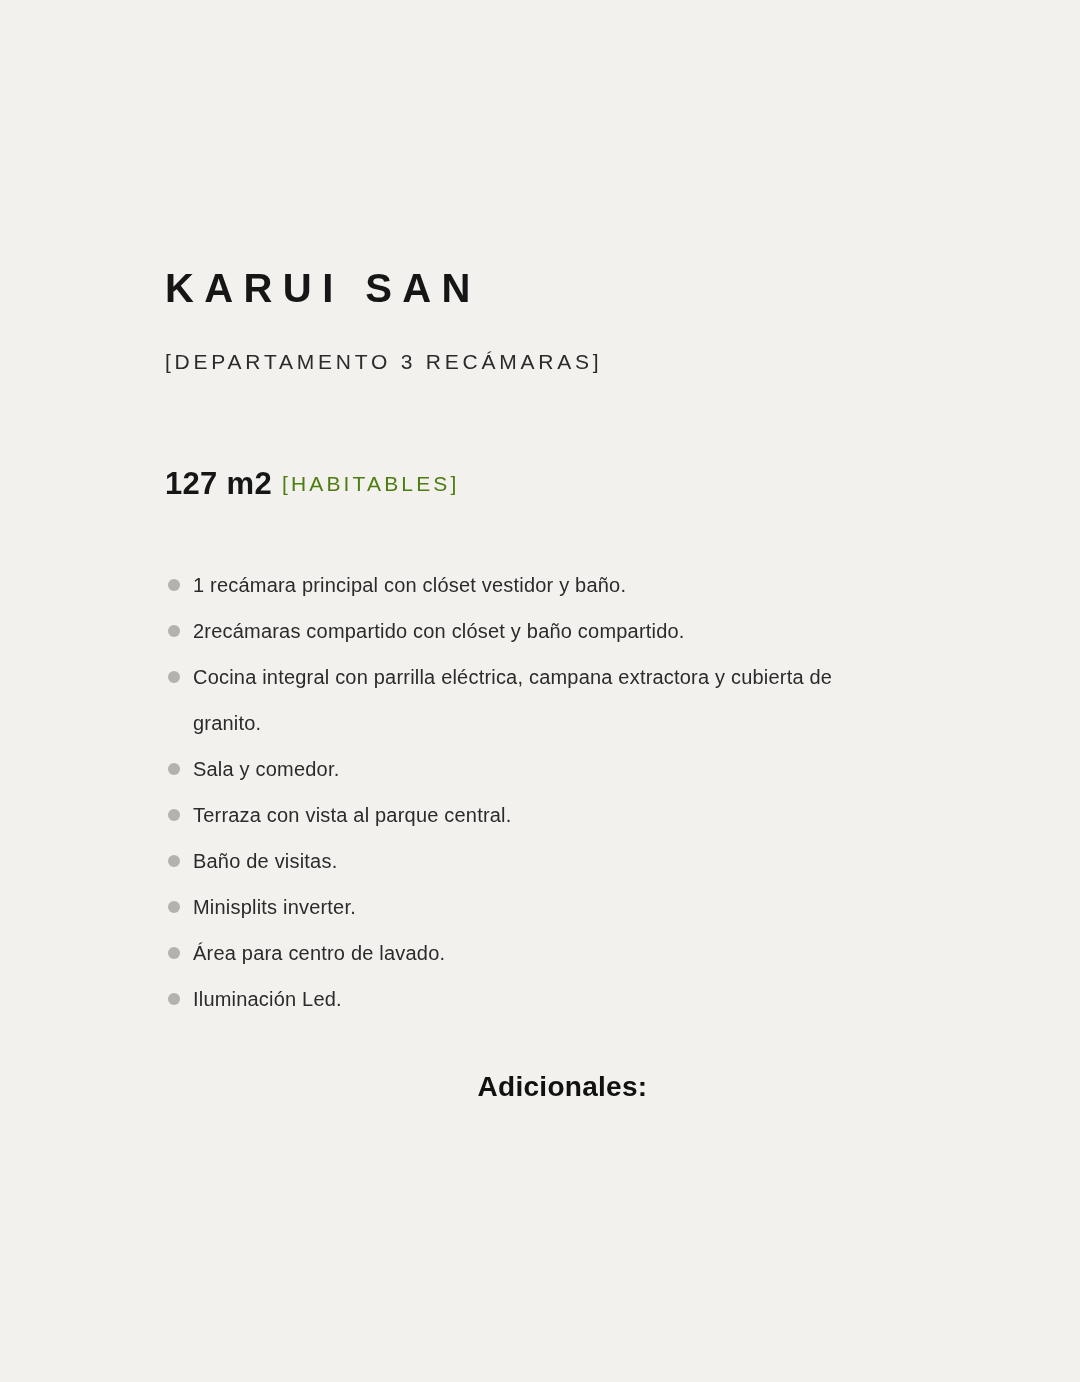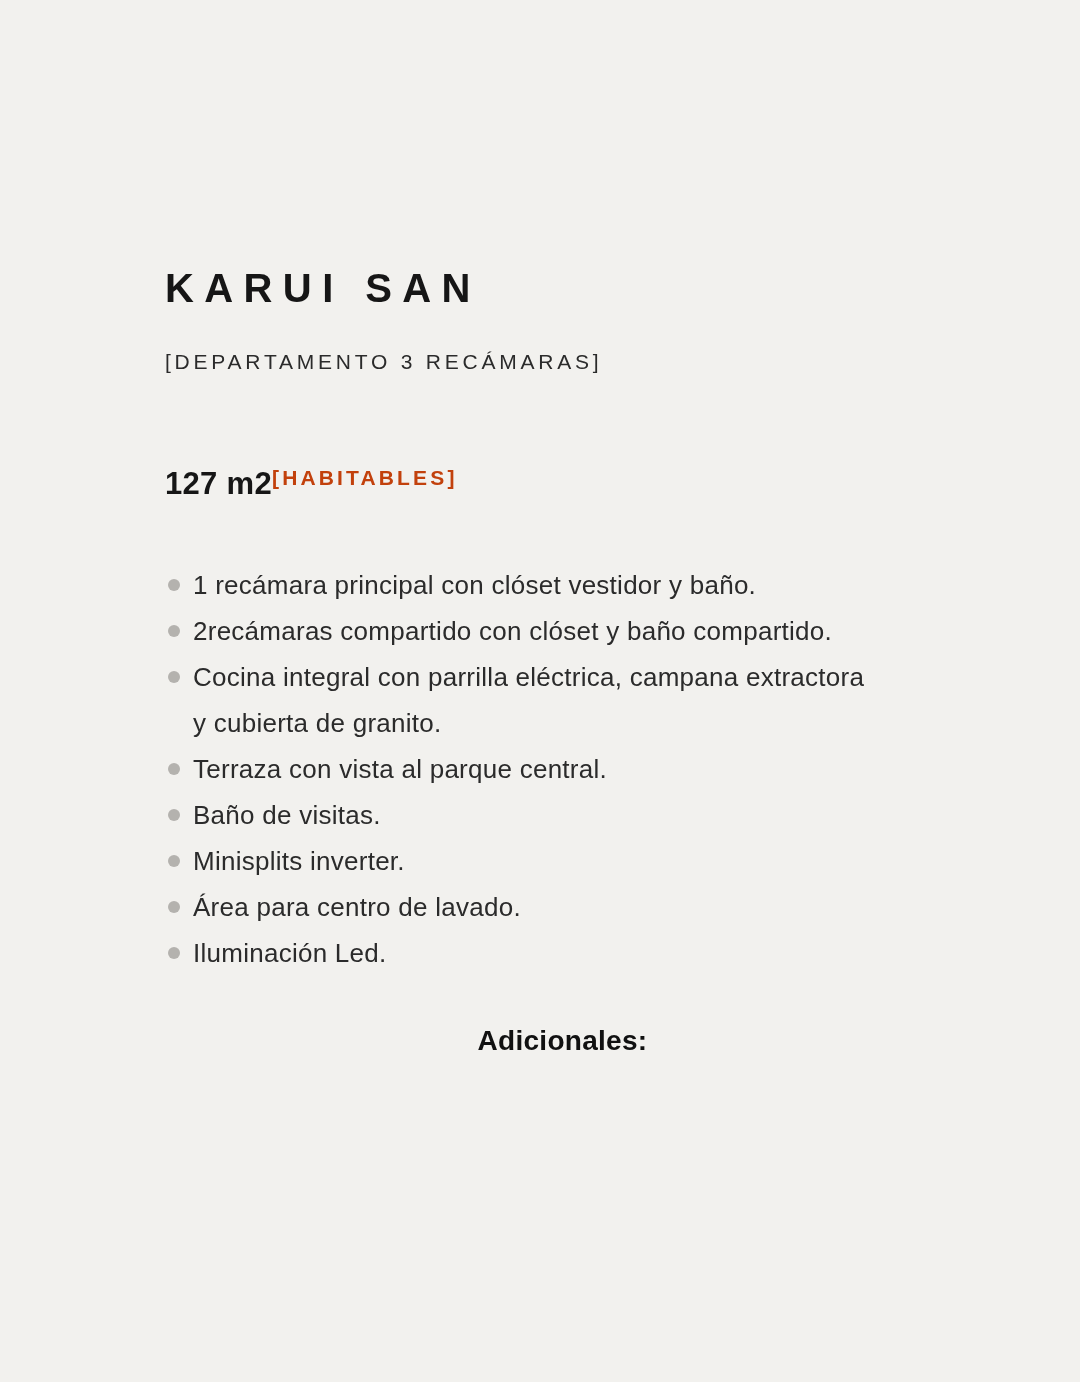--- a/index.html
+++ b/index.html
@@ -29,43 +29,44 @@
   .subtitle {
     margin-top: 42px;
     font-size: 21px;
     font-weight: 400;
     letter-spacing: 0.18em;
     color: #2b2b2b;
   }
   .area-row {
     margin-top: 92px;
     display: flex;
-    align-items: flex-start;
+    align-items: center;
+    gap: 10px;
   }
   .area-value {
     font-size: 31px;
     font-weight: 700;
     color: #161616;
     letter-spacing: 0.01em;
   }
   .area-label {
     font-size: 21px;
-    font-weight: 700;
+    font-weight: 400;
     letter-spacing: 0.15em;
-    color: #c2410c;
+    color: #4d7c0f;
   }
   ul.feature-list {
     list-style: none;
     margin-top: 60px;
     max-width: 712px;
   }
   ul.feature-list li {
     position: relative;
     padding-left: 28px;
-    font-size: 26px;
+    font-size: 20px;
     line-height: 46px;
     color: #2b2b2b;
     letter-spacing: 0.01em;
   }
   ul.feature-list li::before {
     content: "";
     position: absolute;
     left: 3px;
     top: 17px;
     width: 12px;
@@ -122,20 +123,21 @@
     </div>
 
     <ul class="feature-list">
 
         <li>1 recámara principal con clóset vestidor y baño.</li>
 
         <li>2recámaras compartido con clóset y baño compartido.</li>
 
         <li>Cocina integral con parrilla eléctrica, campana extractora y cubierta de granito.</li>
 
+        <li>Sala y comedor.</li>
 
         <li>Terraza con vista al parque central.</li>
 
         <li>Baño de visitas.</li>
 
         <li>Minisplits inverter.</li>
 
         <li>Área para centro de lavado.</li>
 
         <li>Iluminación Led.</li>

